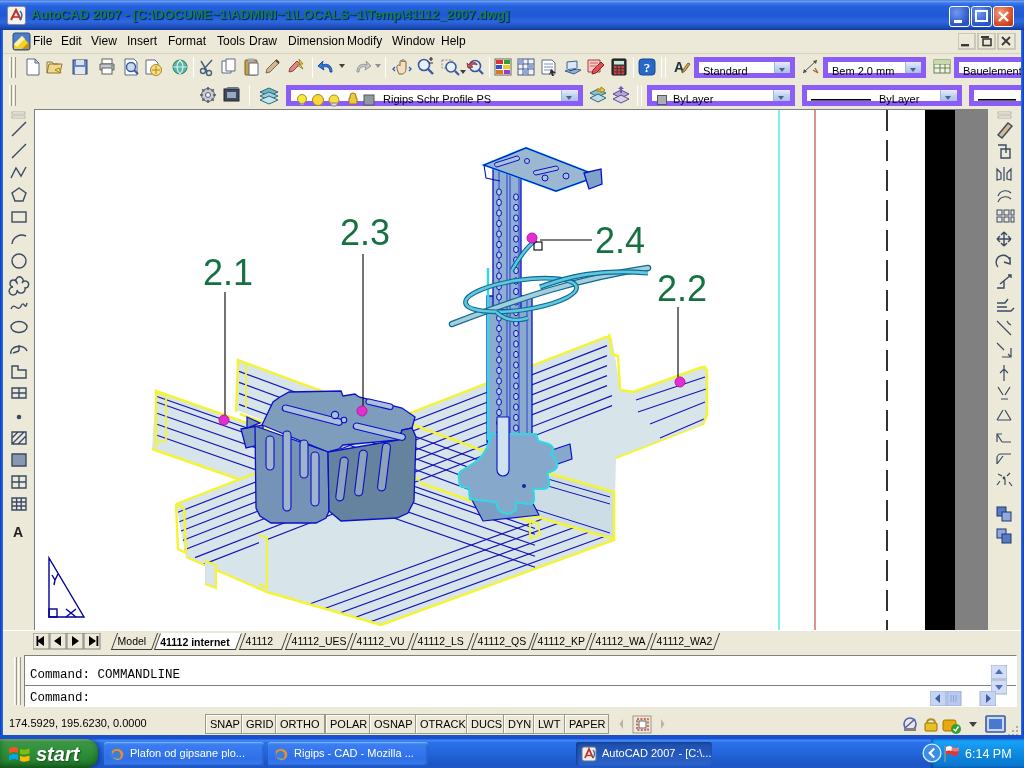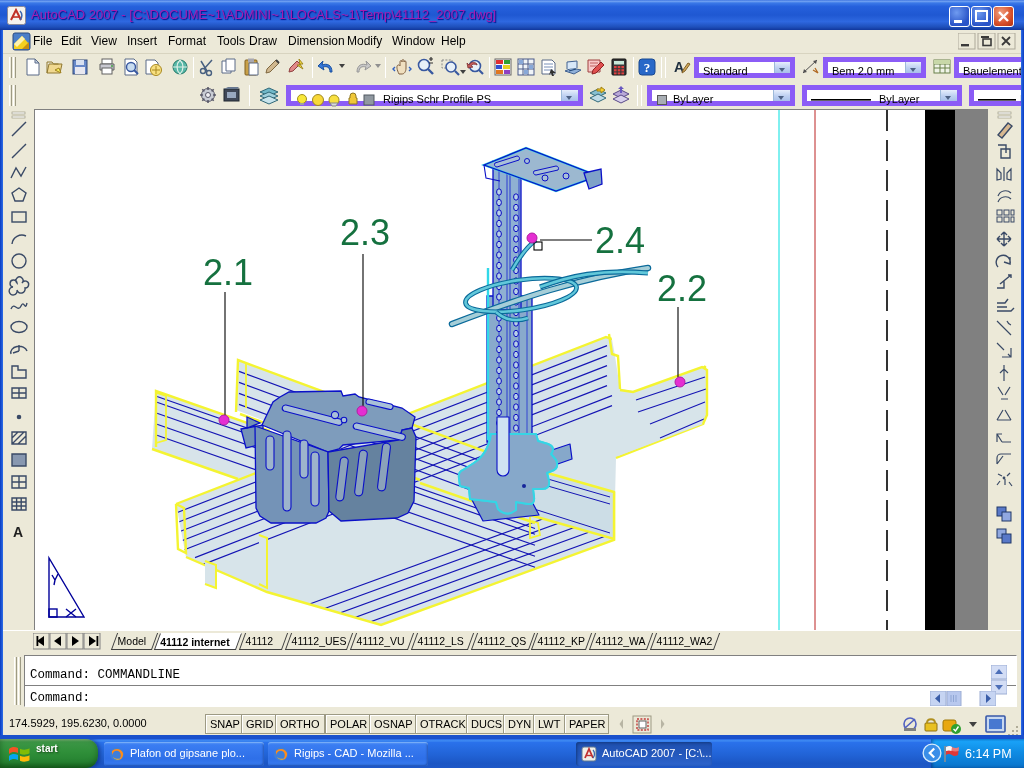--- a/index.html
+++ b/index.html
@@ -3,21 +3,21 @@
 <meta charset="utf-8">
 <style>
 * { margin:0; padding:0; box-sizing:border-box; }
 html,body { width:1024px; height:768px; overflow:hidden; font-family:"Liberation Sans",sans-serif; }
 #root { position:relative; width:1024px; height:768px; background:#ece9d8; }
 .abs { position:absolute; }
 
 
 #titlebar { left:0; top:0; width:1024px; height:30px;
   background:linear-gradient(180deg,#376ede 0%,#74a4f2 4%,#3a78e8 10%,#2560dc 22%,#1f58d2 50%,#2e68e0 72%,#1e4fba 90%,#11379c 100%); }
-#titletext { left:31px; top:7px; color:#a21caf; font-size:13px; font-weight:normal; letter-spacing:0px; text-shadow:1px 1px 1px #00138c; white-space:nowrap; }
+#titletext { left:31px; top:7px; color:#15803d; font-size:13px; font-weight:bold; letter-spacing:0px; text-shadow:1px 1px 1px #00138c; white-space:nowrap; }
 .winbtn { top:6px; width:21px; height:21px; border-radius:3px; border:1px solid #fff; }
 .winbtn.min { left:949px; background:radial-gradient(circle at 35% 30%,#6f9bf0,#2a54c8 70%); }
 .winbtn.max { left:971px; background:radial-gradient(circle at 35% 30%,#6f9bf0,#2a54c8 70%); }
 .winbtn.cls { left:993px; background:radial-gradient(circle at 35% 30%,#f0a080,#d8502a 60%,#b03010); }
 .winbtn svg { position:absolute; left:0; top:0; }
 
 
 #menubar { left:3px; top:30px; width:1018px; height:24px; background:#ece9d8; border-bottom:1px solid #d8d4c0; }
 .menuitem { position:absolute; top:4px; font-size:12px; color:#000; }
 #mdibtns { position:absolute; top:3px; left:955px; width:60px; height:17px; }
@@ -53,21 +53,21 @@
 
 #statusbar { left:3px; top:710px; width:1018px; height:29px; background:#ece9d8; font-size:11px; }
 .sbtn { position:absolute; top:4px; height:20px; border:1px solid #9d9a84; box-shadow:inset 1px 1px 0 #fff; padding:3px 4px 0 4px; font-size:11px; color:#000; background:#ece9d8; }
 
 
 #taskbar { left:0; top:739px; width:1024px; height:29px;
   background:linear-gradient(180deg,#2663e5 0%,#3f8cf3 6%,#2a71eb 12%,#2163d6 55%,#1c56c4 85%,#1e57c7 100%); }
 #startbtn { left:0; top:739px; width:98px; height:29px; border-radius:0 12px 12px 0;
   background:linear-gradient(180deg,#7aac71 0%,#3c9646 10%,#2f8f39 45%,#268231 80%,#1b6b24 100%);
   box-shadow:inset 0 -2px 6px rgba(0,40,0,.4), 2px 0 4px rgba(0,0,40,.4); }
-#startbtn span { position:absolute; left:36px; top:4px; color:#fff; font-size:10px; font-weight:bold; text-shadow:1px 1px 2px #1a4a1a; }
+#startbtn span { position:absolute; left:36px; top:4px; color:#fff; font-size:20px; font-weight:bold; font-style:italic; text-shadow:1px 1px 2px #1a4a1a; }
 .taskbtn { position:absolute; top:742px; height:24px; border-radius:3px; color:#fff; font-size:11px;
   background:linear-gradient(180deg,#5394f6 0%,#3a7df2 12%,#2e6fe8 70%,#3a7df0 100%); box-shadow:inset 0 1px 1px #7cb0f8, inset -1px -1px 2px #1e50b0; }
 .taskbtn .ticon { position:absolute; left:5px; top:4px; width:16px; height:16px; }
 .taskbtn .tlbl { position:absolute; left:26px; top:5px; white-space:nowrap; overflow:hidden; }
 #tray { left:931px; top:739px; width:93px; height:29px;
   background:linear-gradient(180deg,#1290e7 0%,#19a2f8 8%,#0f8ce4 45%,#0b7ad2 85%,#0a70c4 100%); box-shadow:inset 2px 0 3px rgba(0,0,80,.35); }
 #clock { position:absolute; left:34px; top:8px; color:#fff; font-size:12.5px; }
 </style>
 </head>
 <body>

